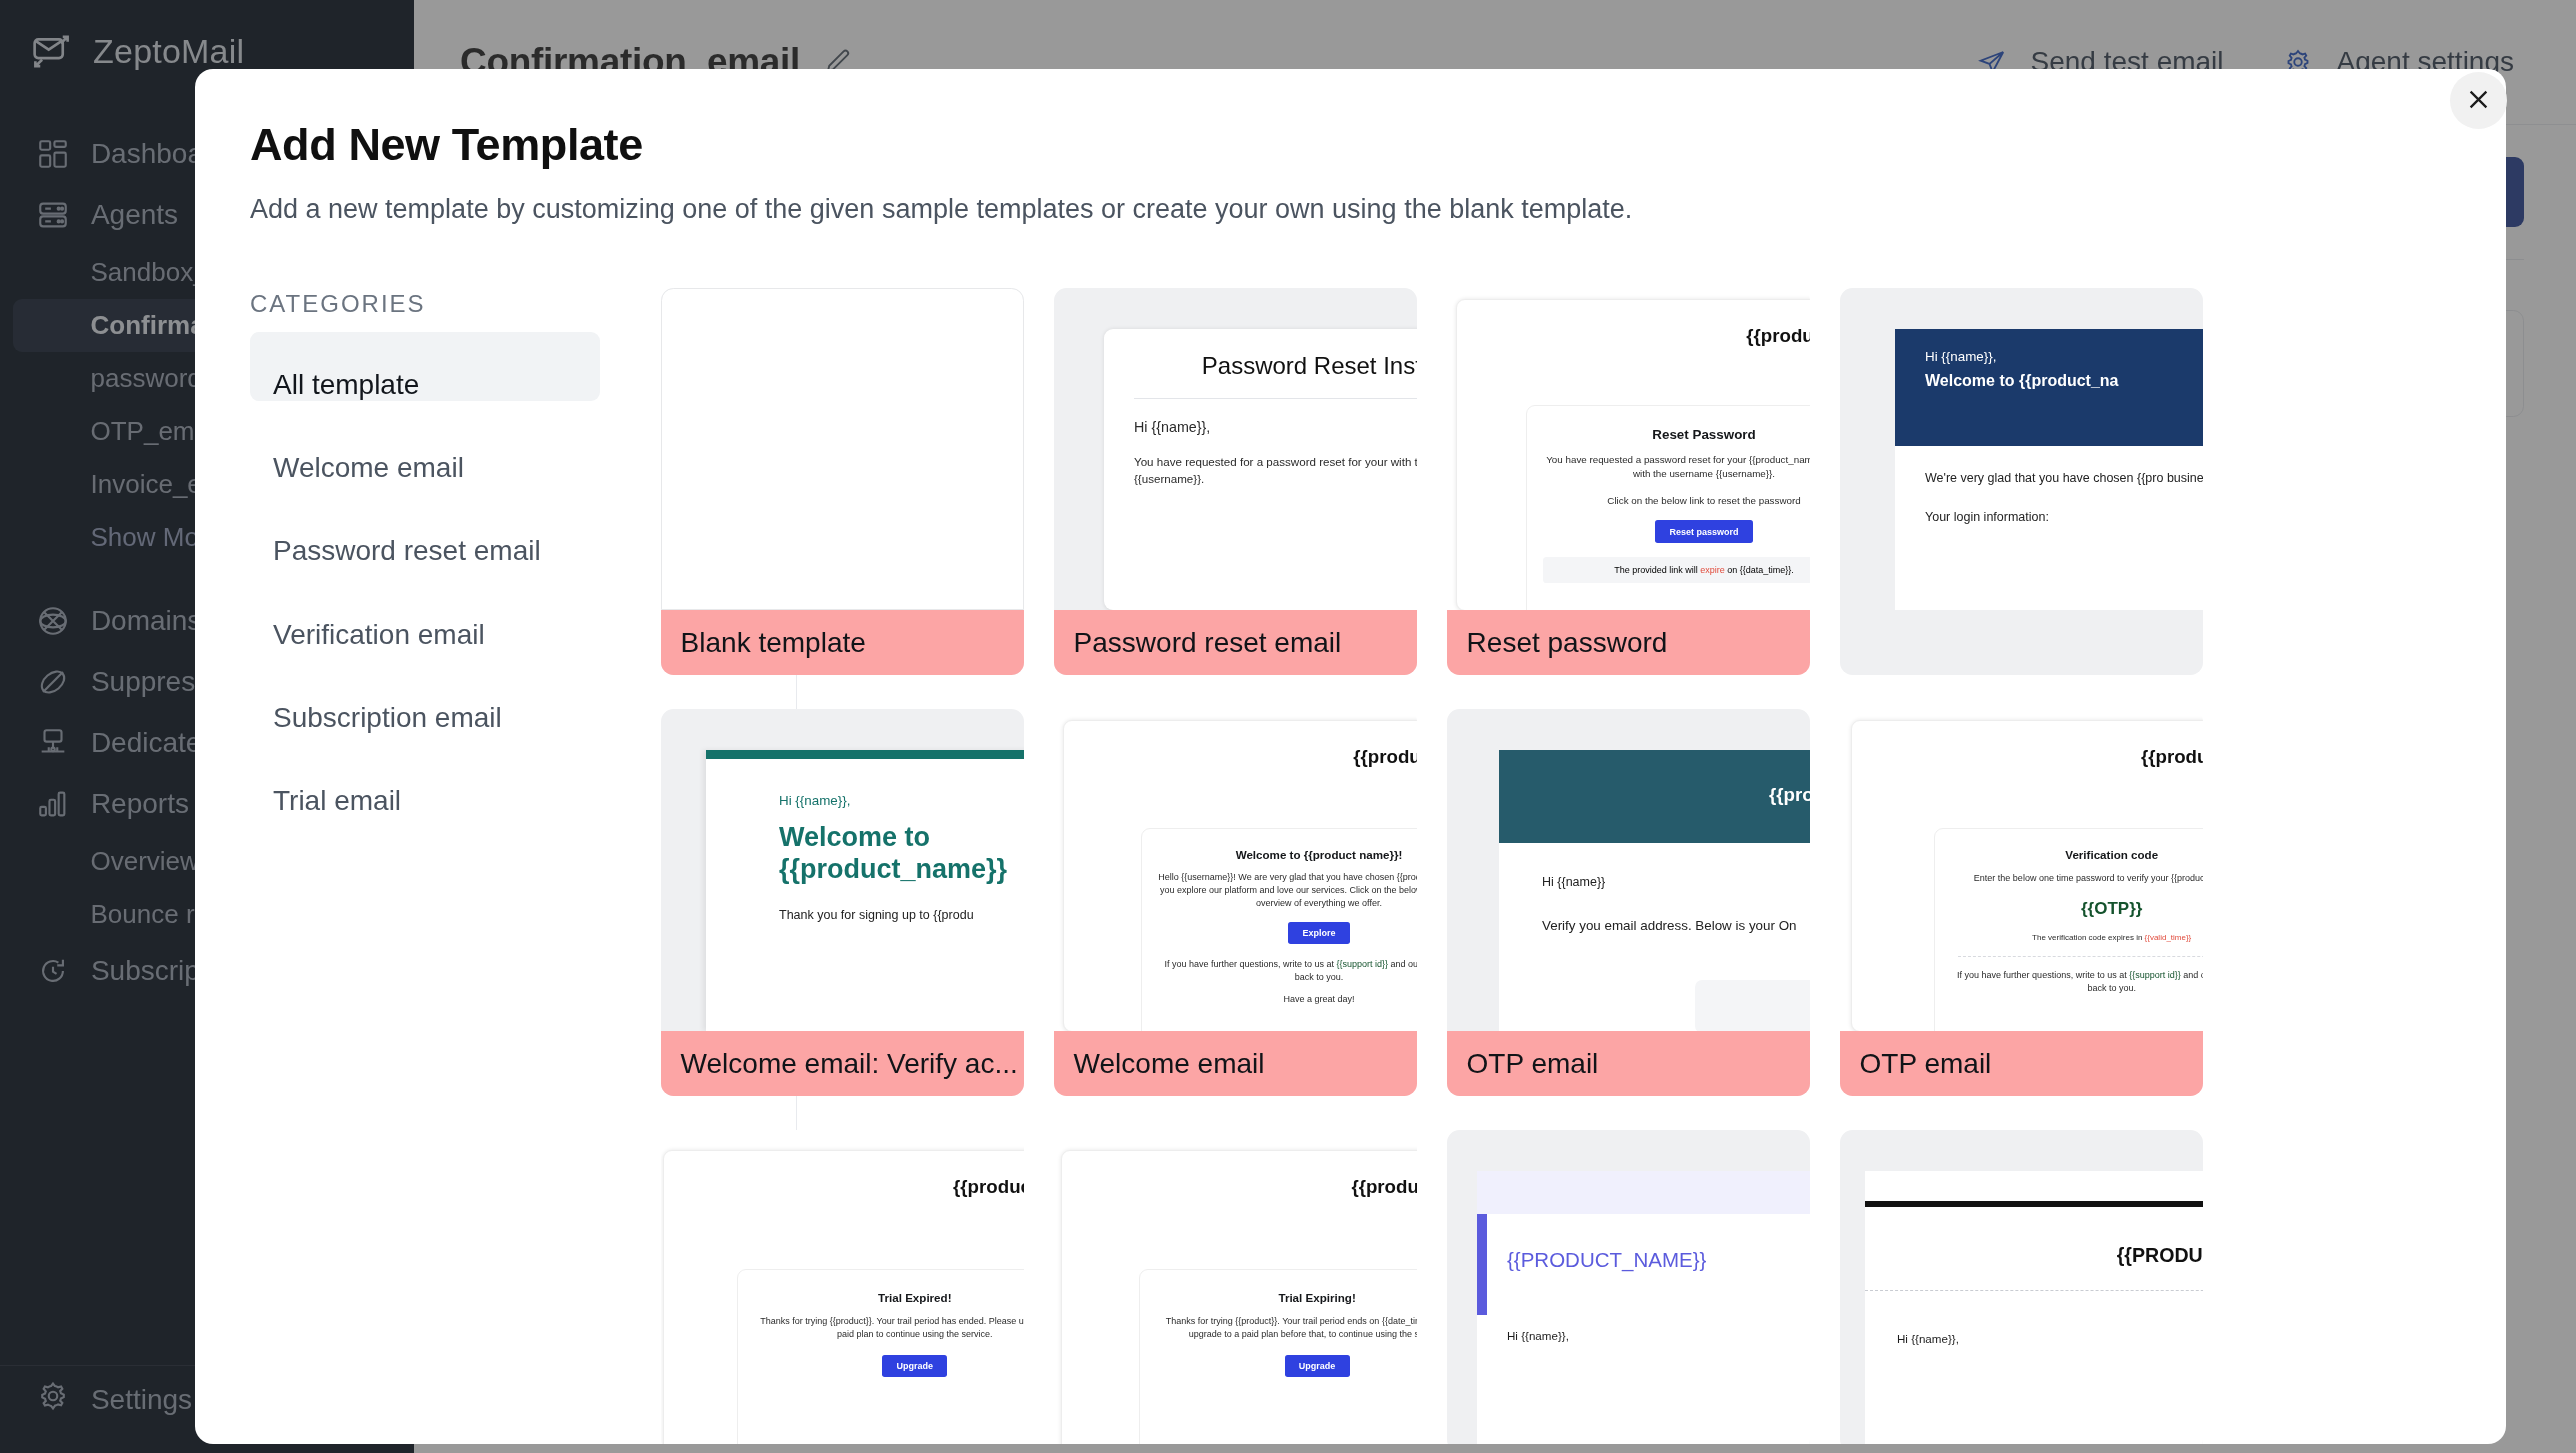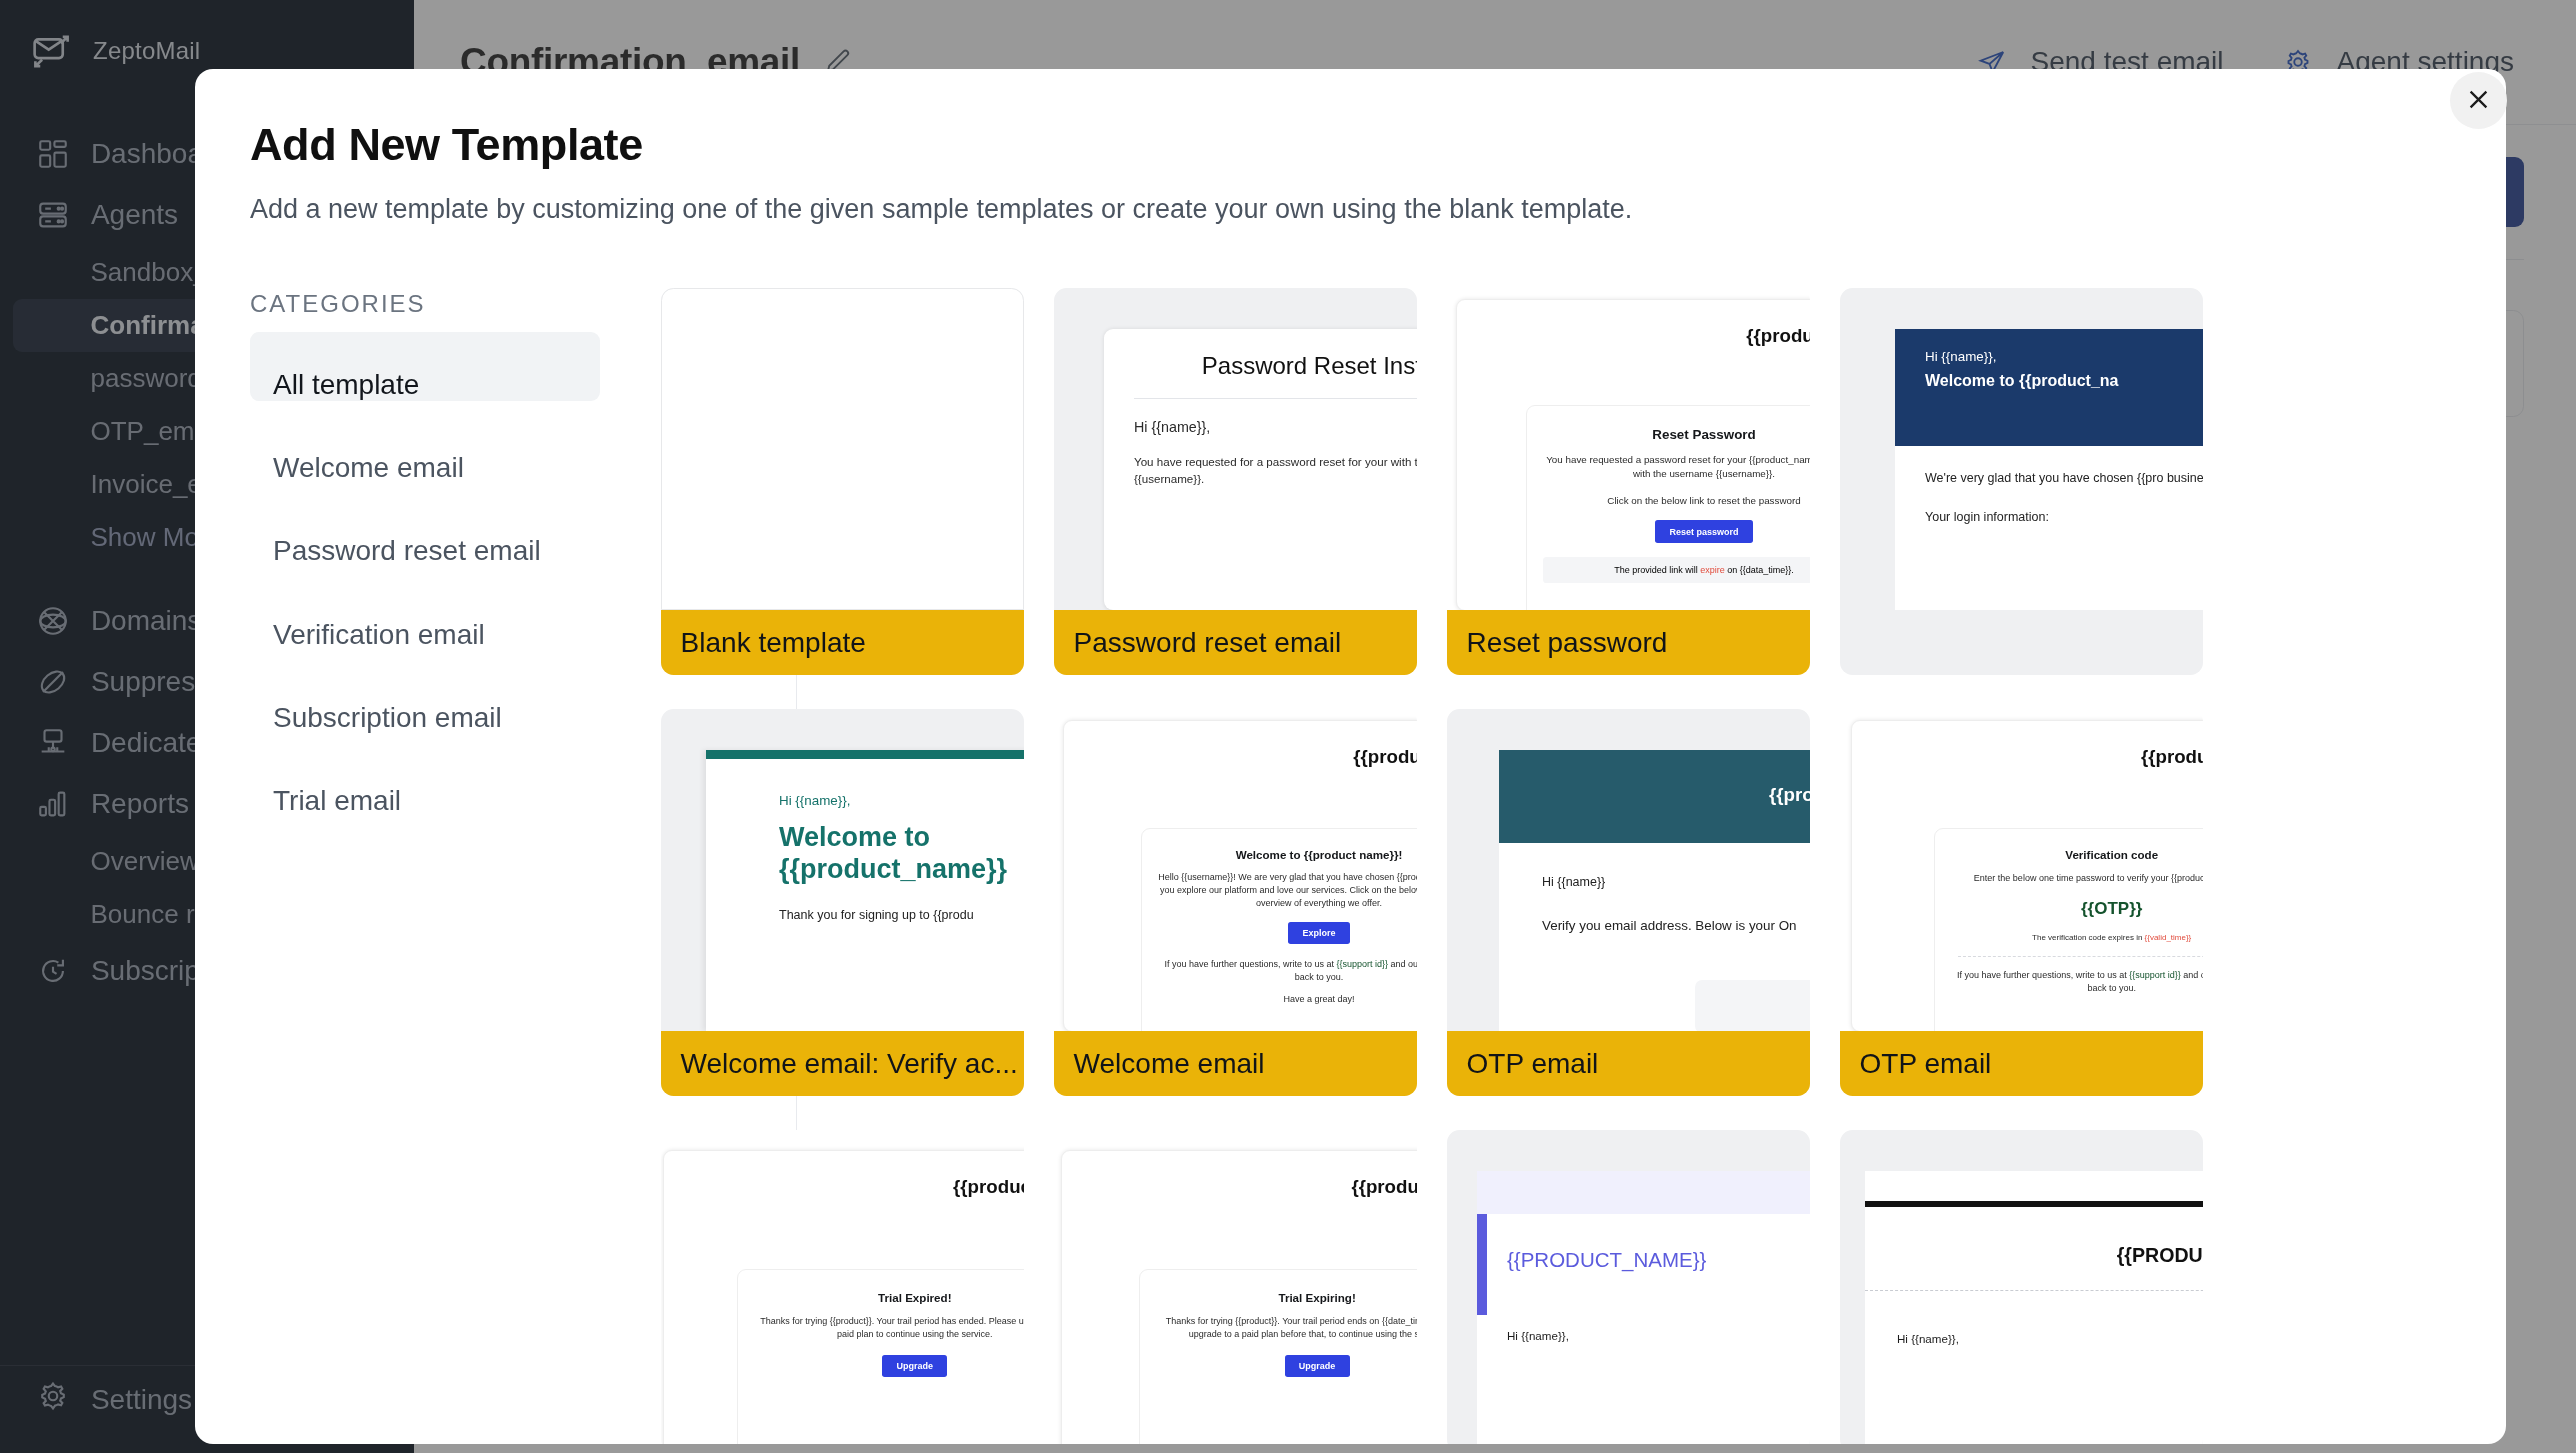--- a/index.html
+++ b/index.html
@@ -13,21 +13,21 @@
   
   #app { position:absolute; inset:0; }
 
   .sidebar {
     position:absolute; left:0; top:0; width:414px; height:1454px;
     background:#020b18;
     display:flex; flex-direction:column;
   }
   .brand { display:flex; align-items:center; gap:19.6px; padding:28.5px 0 27px 28.5px; }
   .brand-mark { width:45px; height:45px; color:#cfd6de; flex:0 0 auto; }
-  .brand-name { font-size:24px; color:#d7dde4; letter-spacing:0.2px;text-align:right; }
+  .brand-name { font-size:34px; color:#d7dde4; letter-spacing:0.2px;text-align:right; }
 
   .nav { margin-top:23px; flex:1 1 auto; }
   .nav-item {
     display:flex; align-items:center; gap:21.4px;
     height:61px; padding-left:23px; margin:0 12.5px;
     border-radius:9px; color:#9aa4b2; font-size:28px; white-space:nowrap;
   }
   .nav-item .ic { width:34px; height:34px; flex:0 0 auto; color:#9aa4b2; }
   .sub-item {
     height:53px; padding-left:78px; margin:0 12.5px; display:flex; align-items:center;
@@ -85,21 +85,21 @@
   .grid { display:grid; grid-template-columns:repeat(4, 363px); column-gap:30px; row-gap:34px; }
 
   .card {
     width:363px; height:387px; background:#eff0f2; border-radius:12.5px; overflow:hidden;
     display:flex; flex-direction:column; position:relative;
   }
   .card.blank { background:#eff0f2; }
   .card-preview { position:relative; height:322px; overflow:hidden; }
   .card-label {
     height:65px; display:flex; align-items:center; padding-left:19.6px;
-    font-size:28px; color:#111418; background:#eab308; white-space:nowrap;
+    font-size:28px; color:#111418; background:#fca5a5; white-space:nowrap;
     overflow:hidden;
   }
 
   
   .paper {
     position:absolute; background:#fff; border-radius:9px;
     box-shadow:0 0.9px 4.5px rgba(0,0,0,.10);
     overflow:hidden;
   }
   .paper.inset { left:64px; top:43px; width:410px; height:280px; }

